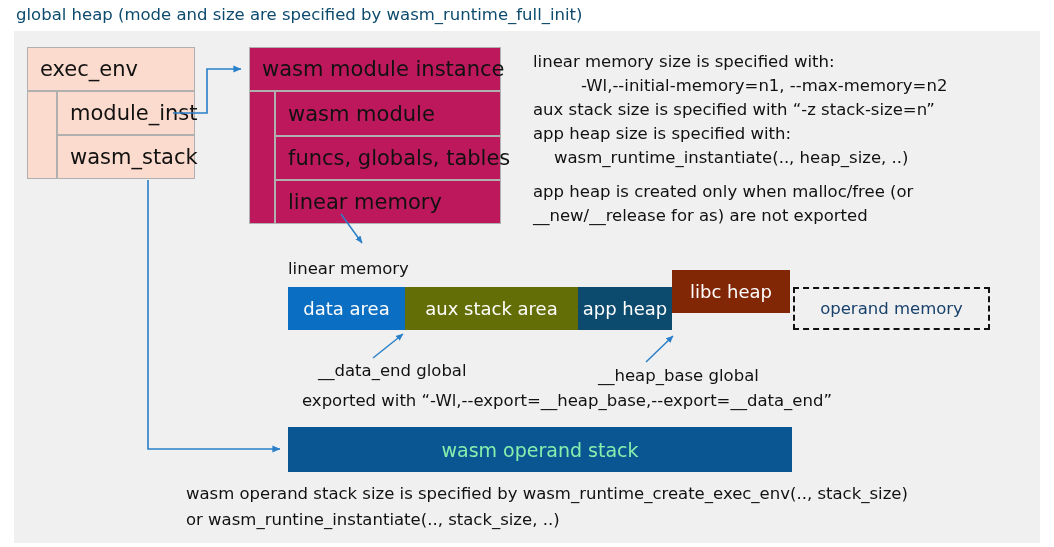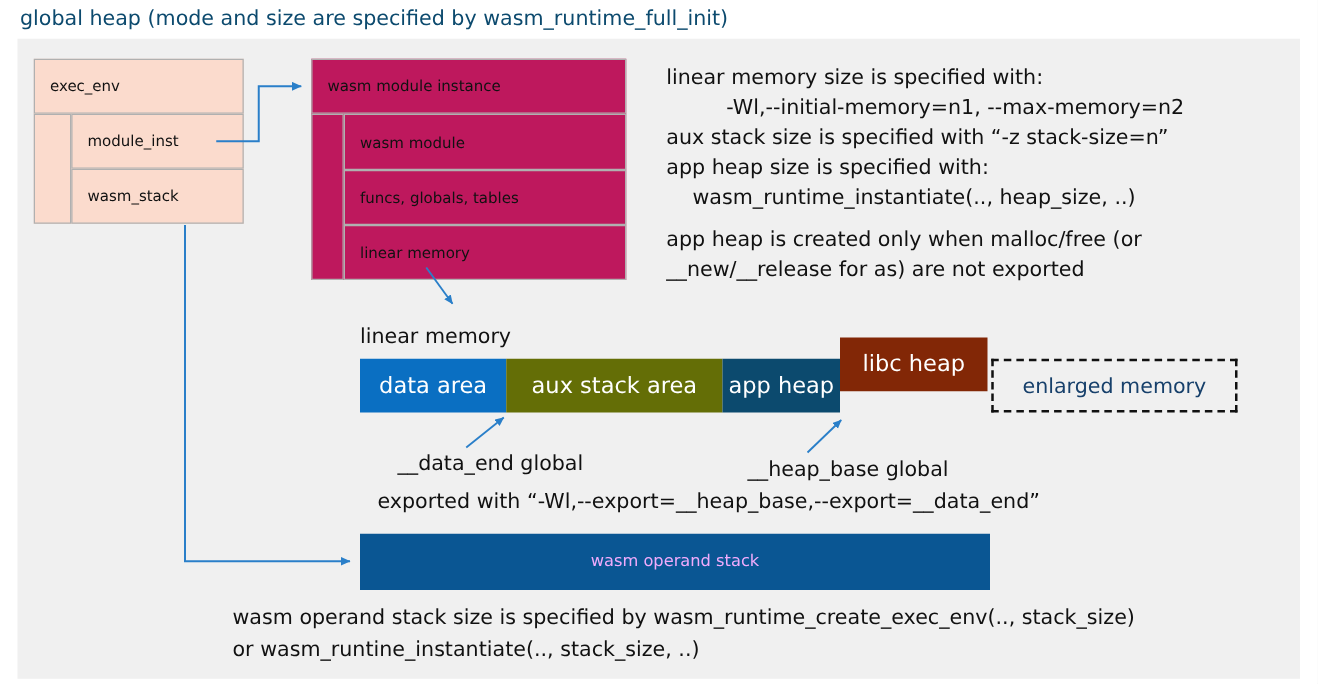--- a/index.html
+++ b/index.html
@@ -44,21 +44,21 @@
     display: flex;
     align-items: center;
   }
   .bx > span {
     display: block;
     width: 100%;
   }
   .pink { background: #fbdbcd; }
   .peach { background: #be185d; }
   .row-label {
-    font-size: 12px;
+    font-size: 21px;
     line-height: 20px;
     color: #111111;
     padding-left: 12px;
     white-space: nowrap;
   }
   
   .seg {
     position: absolute;
     box-sizing: border-box;
     display: flex;
@@ -79,22 +79,22 @@
     color: #17406b;
     font-size: 16.5px;
     white-space: nowrap;
   }
   .opstack {
     position: absolute;
     box-sizing: border-box;
     display: flex;
     align-items: center;
     justify-content: center;
-    color: #f0abfc;
-    font-size: 13px;
+    color: #86efac;
+    font-size: 19px;
     white-space: nowrap;
   }
   
   .ftext {
     position: absolute;
     font-size: 16.5px;
     line-height: 24.5px;
     color: #111111;
     white-space: pre;
   }
@@ -168,21 +168,21 @@
   <div class="seg" style="left:405px; top:287px; width:173px; height:43px; background:#646e06;">
     <span>aux stack area</span>
   </div>
   <div class="seg" style="left:578px; top:287px; width:94px; height:43px; background:#0c4a6e;">
     <span>app heap</span>
   </div>
   <div class="seg" style="left:672px; top:270px; width:118px; height:43px; background:#822706;">
     <span>libc heap</span>
   </div>
   <div class="seg-dashed" style="left:793px; top:287px; width:197px; height:43px;">
-    <span>enlarged memory</span>
+    <span>operand memory</span>
   </div>
 
   <div class="caption" style="left:318px; top:361px;">__data_end global</div>
   <div class="caption" style="left:598px; top:366px;">__heap_base global</div>
   <div class="caption" style="left:302px; top:391px;">exported with “-Wl,--export=__heap_base,--export=__data_end”</div>
 
   <div class="opstack" style="left:288px; top:427px; width:504px; height:45px; background:#0a5693;">
     <span>wasm operand stack</span>
   </div>
   <div class="caption" style="left:186px; top:484px;">wasm operand stack size is specified by wasm_runtime_create_exec_env(.., stack_size)</div>

